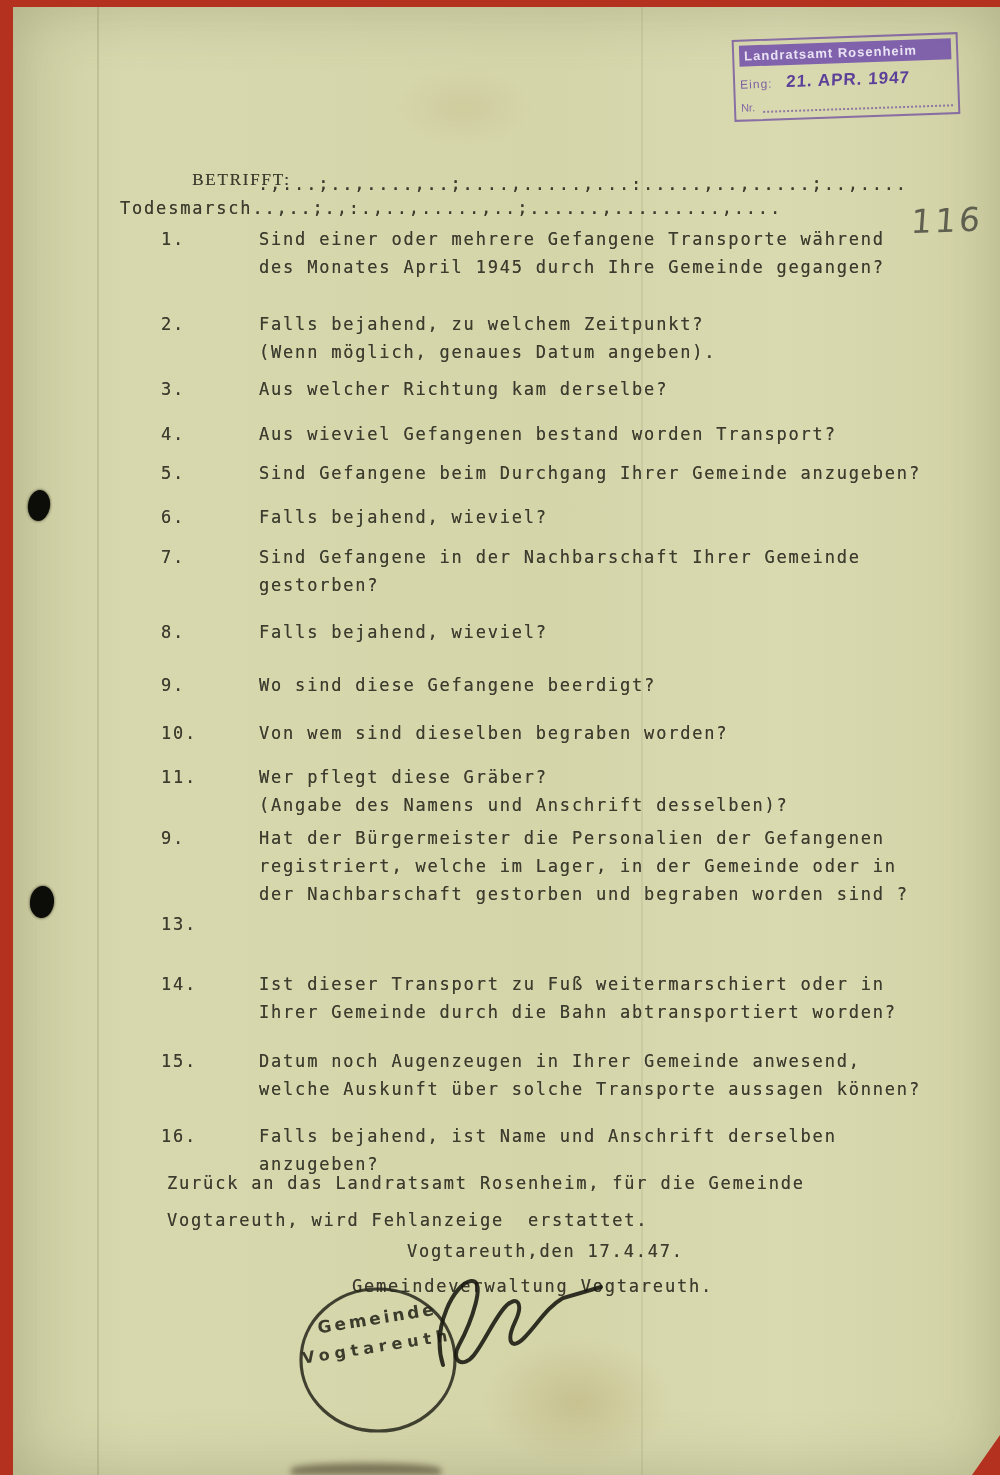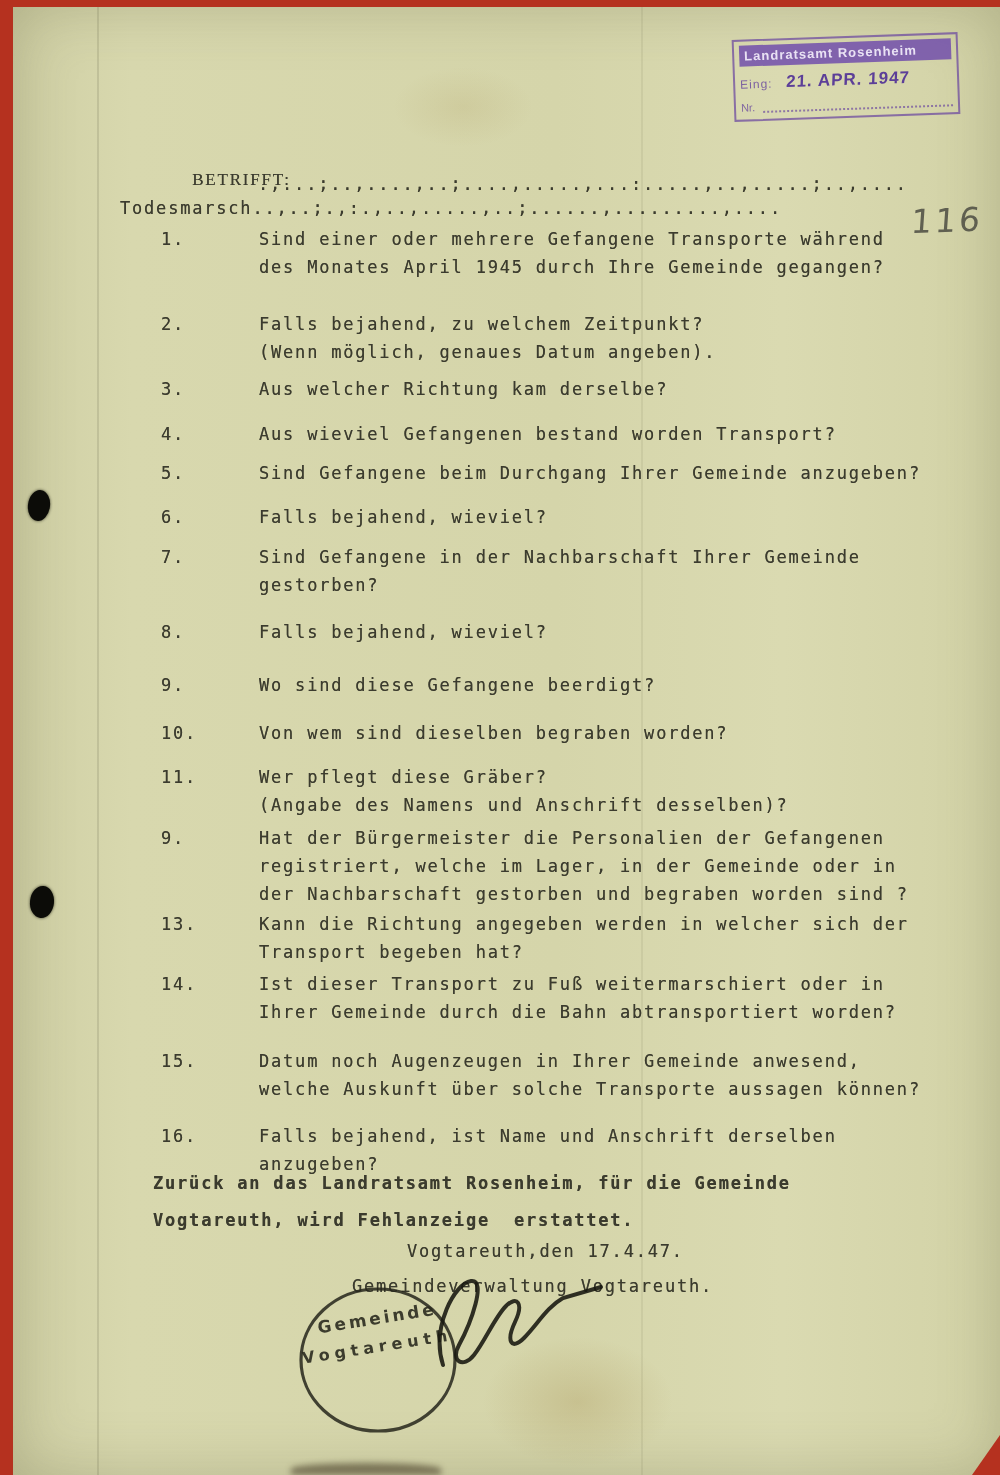--- a/index.html
+++ b/index.html
@@ -66,21 +66,21 @@
   }
 
   .subject-line { position:absolute; left: 107px; top: 130px; width: 840px; }
   .subj-label { display:inline-block; width: 138px; font-family: Liberation Serif, serif; }
   .subject-dots2 { position:absolute; left: 245px; top: 163px; width: 690px; overflow:hidden; white-space:nowrap; }
 
   .q { position:absolute; left: 148px; width: 760px; display:flex; }
   .q-num { display:inline-block; width: 98px; flex: 0 0 98px; }
   .q-text { flex: 1; }
 
-  .closing { position:absolute; left: 140px; top: 1158px; width: 760px; line-height: 37px; font-weight: bold; }
+  .closing { position:absolute; left: 154px; top: 1158px; width: 760px; line-height: 37px; }
   .place-date { position:absolute; left: 394px; top: 1230px; }
   .sig-caption { position:absolute; left: 339px; top: 1265px; text-align: center; }
 
   .round-stamp { position:absolute; left: 275px; top: 1265px; }
   .signature { position:absolute; left: 392px; top: 1258px; }
 
   .hole { position:absolute; background:#0c0c08; border-radius:50%;
           box-shadow: 0 0 3px rgba(20,20,10,0.8); }
   .hole.h1 { left: 15px; top: 483px; width: 22px; height: 31px; transform: rotate(8deg); }
   .hole.h2 { left: 17px; top: 879px; width: 24px; height: 32px; transform: rotate(6deg); }
@@ -127,22 +127,21 @@
       <div class="q ink typed" style="top:536px"><span class="q-num">7.</span><div class="q-text">Sind Gefangene in der Nachbarschaft Ihrer Gemeinde
 gestorben?</div></div>
       <div class="q ink typed" style="top:611px"><span class="q-num">8.</span><div class="q-text">Falls bejahend, wieviel?</div></div>
       <div class="q ink typed" style="top:664px"><span class="q-num">9.</span><div class="q-text">Wo sind diese Gefangene beerdigt?</div></div>
       <div class="q ink typed" style="top:712px"><span class="q-num">10.</span><div class="q-text">Von wem sind dieselben begraben worden?</div></div>
       <div class="q ink typed" style="top:756px"><span class="q-num">11.</span><div class="q-text">Wer pflegt diese Gräber?
 (Angabe des Namens und Anschrift desselben)?</div></div>
       <div class="q ink typed" style="top:817px"><span class="q-num">9.</span><div class="q-text">Hat der Bürgermeister die Personalien der Gefangenen
 registriert, welche im Lager, in der Gemeinde oder in
 der Nachbarschaft gestorben und begraben worden sind ?</div></div>
-      <div class="q ink typed" style="top:903px"><span class="q-num">13.</span><div class="q-text">Kann die Richtung angegeben werden in welcher sich der
-Transport begeben hat?</div></div>
+      <div class="q ink typed" style="top:903px"><span class="q-num">13.</span></div>
       <div class="q ink typed" style="top:963px"><span class="q-num">14.</span><div class="q-text">Ist dieser Transport zu Fuß weitermarschiert oder in
 Ihrer Gemeinde durch die Bahn abtransportiert worden?</div></div>
       <div class="q ink typed" style="top:1040px"><span class="q-num">15.</span><div class="q-text">Datum noch Augenzeugen in Ihrer Gemeinde anwesend,
 welche Auskunft über solche Transporte aussagen können?</div></div>
       <div class="q ink typed" style="top:1115px"><span class="q-num">16.</span><div class="q-text">Falls bejahend, ist Name und Anschrift derselben
 anzugeben?</div></div>
     </div>
 
     <div class="closing ink typed">Zurück an das Landratsamt Rosenheim, für die Gemeinde
 Vogtareuth, wird Fehlanzeige  erstattet.</div>

